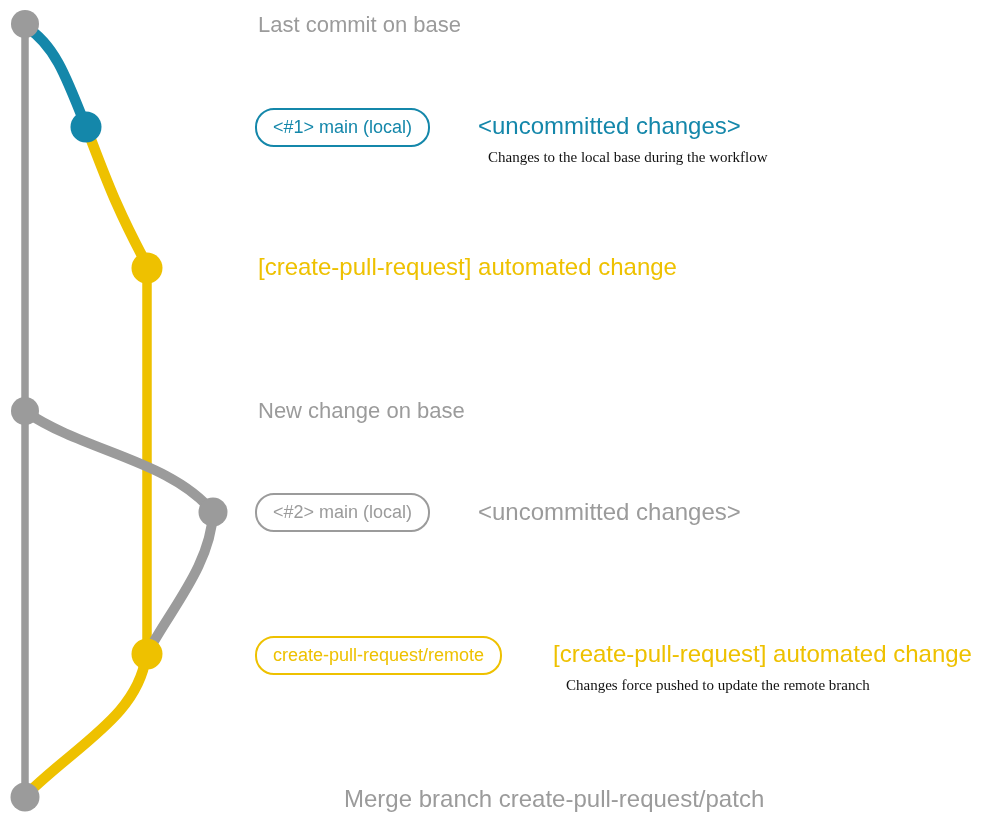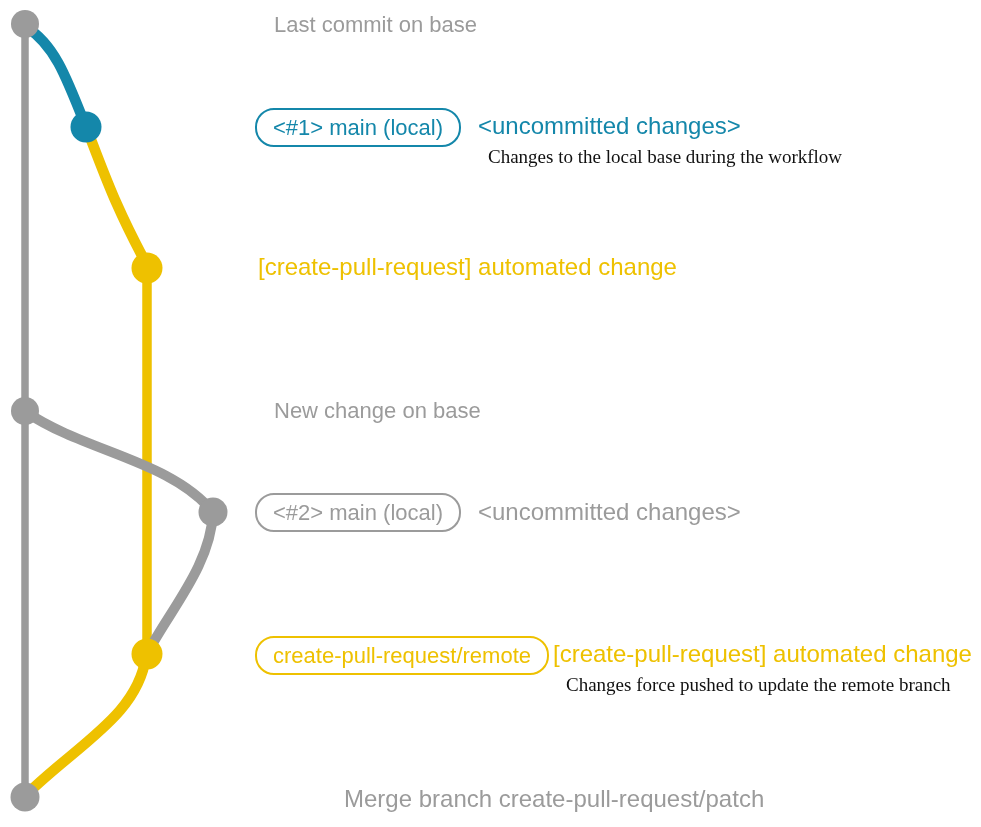--- a/index.html
+++ b/index.html
@@ -28,47 +28,46 @@
   .graph .node-gray   { fill: var(--color-gray); }
   .graph .node-teal   { fill: var(--color-teal); }
   .graph .node-yellow { fill: var(--color-yellow); }
 
   .caption {
     position: absolute;
     transform: translateY(-50%);
     font-size: 22px;
     color: var(--color-gray);
     white-space: nowrap;
-    margin-left: 16px;
   }
   .title {
     position: absolute;
     transform: translateY(-50%);
     font-size: 24px;
     white-space: nowrap;
   }
   .desc {
     position: absolute;
     transform: translateY(-50%);
     font-family: "Liberation Serif", serif;
-    font-size: 19px;
+    font-size: 15px;
     color: var(--color-description);
     white-space: nowrap;
   }
   .badge {
     position: absolute;
     box-sizing: border-box;
     height: 39px;
     display: inline-flex;
     align-items: center;
     justify-content: center;
     padding: 0 16px;
     border: 2px solid;
     border-radius: 19px;
-    font-size: 22px;
+    font-size: 18px;
     white-space: nowrap;
     background: #ffffff;
   }
   .teal   { color: var(--color-teal);   border-color: var(--color-teal); }
   .yellow { color: var(--color-yellow); border-color: var(--color-yellow); }
   .gray   { color: var(--color-gray);   border-color: var(--color-gray); }
 </style>
 </head>
 <body>
 

